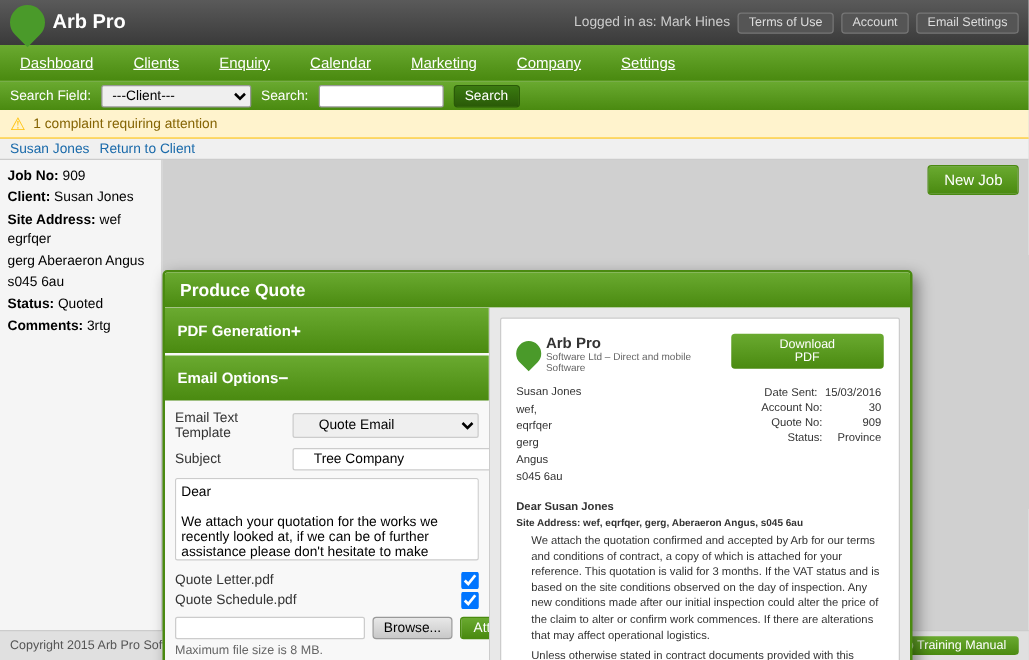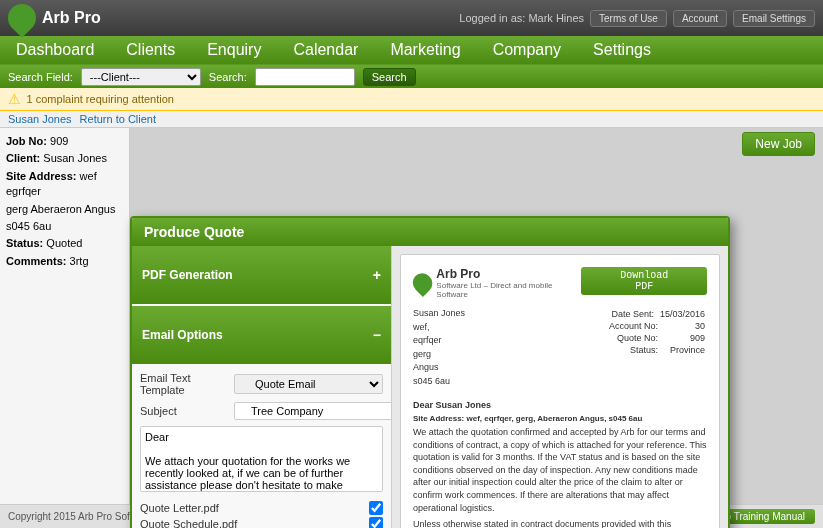--- a/index.html
+++ b/index.html
@@ -22,21 +22,21 @@
       background: #555; color: #ddd; border: 1px solid #777; padding: 2px 8px;
       border-radius: 3px; cursor: pointer; font-size: 10px;
     }
     .logged-in { color: #ccc; font-size: 11px; }
 
     
     .nav-bar {
       background: linear-gradient(to bottom, #6aaa30, #4a8a10);
       display: flex; align-items: center; padding: 0 8px; height: 28px; gap: 16px;
     }
-    .nav-item { color: white; font-size: 16px; cursor: pointer; padding: 4px 8px; }
+    .nav-item { color: white; font-size: 12px; cursor: pointer; padding: 4px 8px; text-decoration: underline; }
     .search-input { padding: 2px 4px; font-size: 11px; border: 1px solid #999; border-radius: 2px; width: 100px; }
     .search-btn {
       background: linear-gradient(to bottom, #3a7a10, #2a5a08);
       color: white; border: 1px solid #2a5a08; padding: 2px 8px; border-radius: 3px;
       cursor: pointer; font-size: 11px;
     }
 
     
     .sub-nav {
       background: linear-gradient(to bottom, #6aaa30, #4a8a10);
@@ -88,21 +88,21 @@
 
     
     .modal-left {
       width: 260px; flex-shrink: 0; background: #f8f8f8;
       border-right: 1px solid #ccc; overflow-y: auto;
     }
 
     .section-header {
       background: linear-gradient(to bottom, #6aaa30, #4a8a10);
       color: white; font-size: 12px; font-weight: bold;
-      padding: 21px 10px; display: flex; justify-content: space-between; align-items: center;
+      padding: 10px 10px; display: flex; align-items: center;
       cursor: pointer;
     }
     .section-toggle { font-size: 14px; font-weight: bold; }
 
     .email-options-body { padding: 8px; }
 
     .form-row { margin-bottom: 6px; display: flex; align-items: center; gap: 4px; }
     .form-label { font-size: 11px; color: #333; width: 90px; flex-shrink: 0; }
     .form-control {
       flex: 1; font-size: 11px; padding: 2px 16px;
@@ -150,26 +150,26 @@
     .pdf-logo-area { display: flex; align-items: center; gap: 4px; }
     .pdf-logo-leaf {
       width: 20px; height: 20px; background: #4a9a2a; border-radius: 50% 50% 50% 0;
       transform: rotate(-45deg);
     }
     .pdf-logo-text { font-size: 12px; font-weight: bold; color: #333; }
     .pdf-logo-sub { font-size: 8px; color: #666; }
     .download-pdf-btn {
       background: linear-gradient(to bottom, #6aaa30, #4a8a10);
       color: white; border: none; padding: 3px 28px; font-size: 10px;
-      border-radius: 3px; cursor: pointer; font-family: Liberation Mono, monospace;
+      border-radius: 3px; cursor: pointer;
     }
 
     .pdf-address-block { margin-bottom: 6px; }
     .pdf-date-block { text-align: right; font-size: 9px; }
-    .pdf-body-text { font-size: 9px; line-height: 1.4; color: #333; }
+    .pdf-body-text { font-size: 9px; line-height: 1.4; color: #333; margin-left: 12px; }
     .new-job-btn {
       background: linear-gradient(to bottom, #6aaa30, #4a8a10);
       color: white; border: 1px solid #4a8a10; padding: 4px 12px;
       font-size: 12px; border-radius: 3px; cursor: pointer;
     }
 
     
     .footer {
       position: absolute; bottom: 0; left: 0; right: 0;
       background: #e0e0e0; border-top: 1px solid #ccc;

